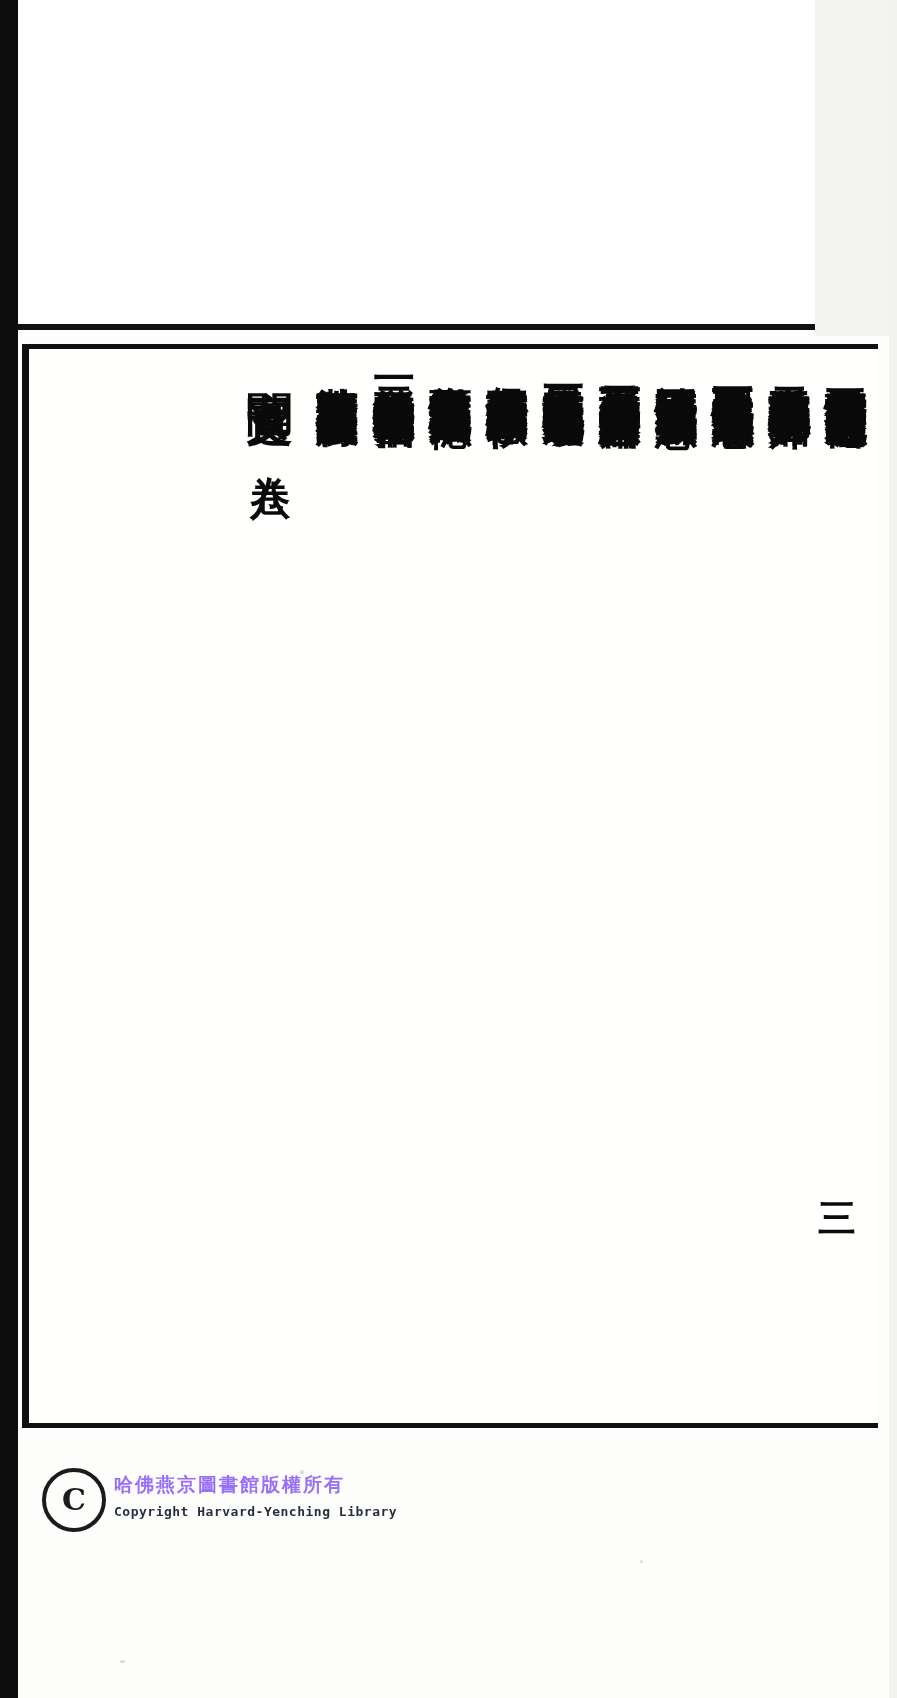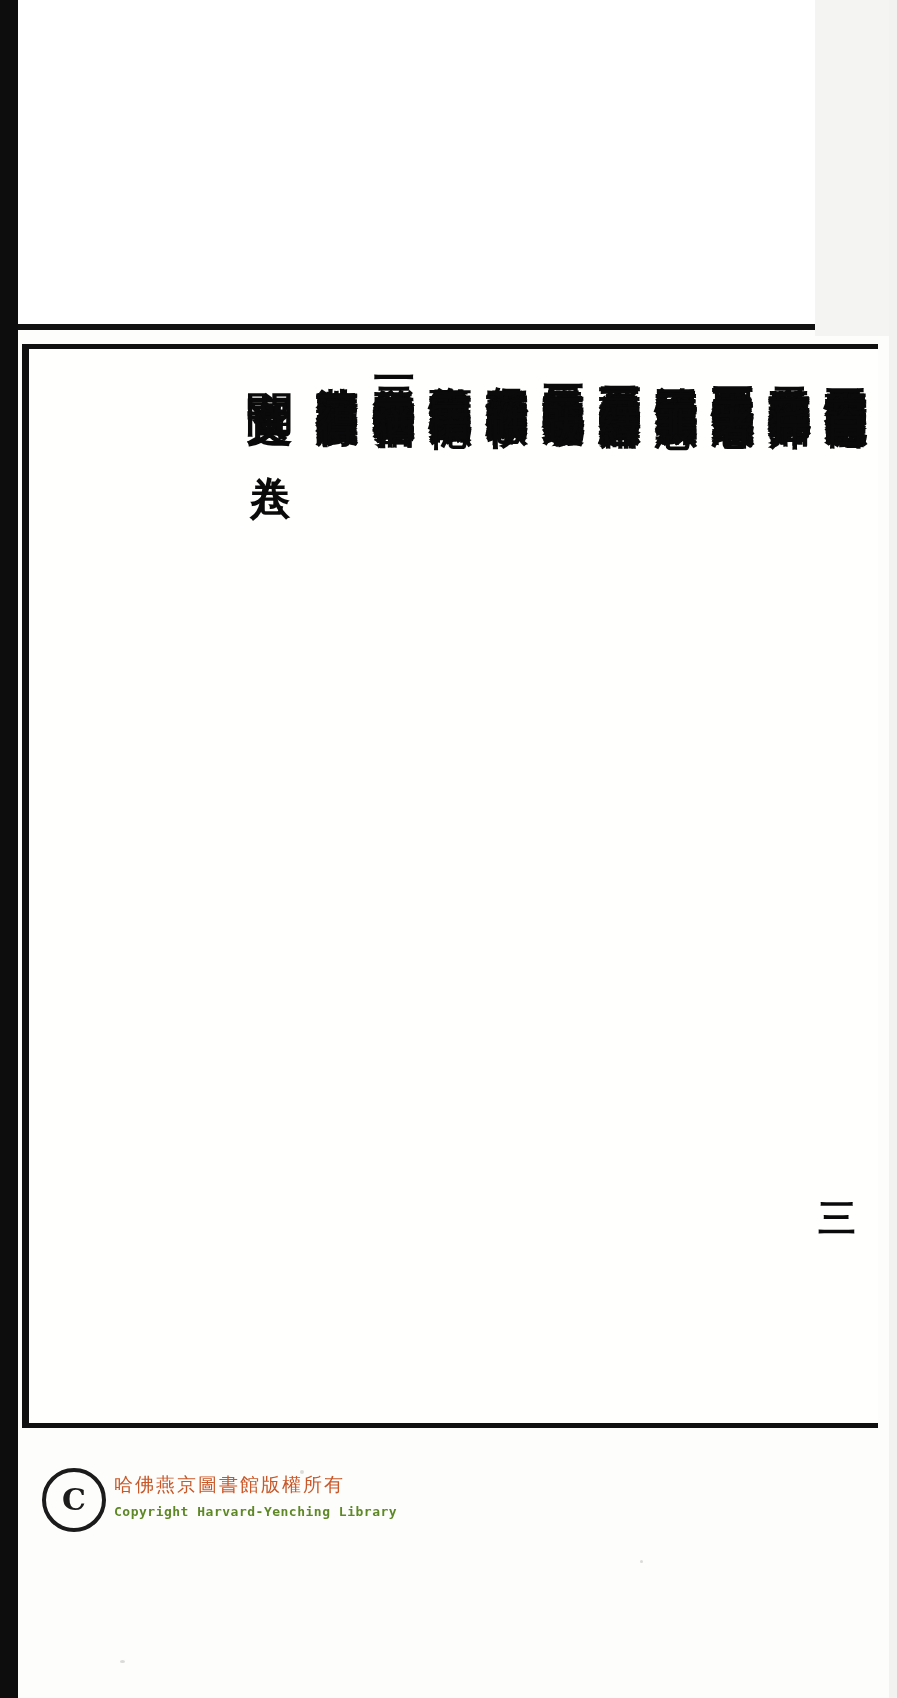--- a/index.html
+++ b/index.html
@@ -144,32 +144,32 @@
     color: #1b1b1b;
     line-height: 1;
   }
   .stamp-cn {
     position: absolute;
     left: 92px;
     top: 20px;
     font-family: "DejaVu Sans", sans-serif;
     font-size: 19px;
     letter-spacing: 2px;
-    color: #c2410c;
-    font-weight: 400;
+    color: #8b5cf6;
+    font-weight: 700;
     opacity: .88;
   }
   .stamp-en {
     position: absolute;
     left: 92px;
     top: 52px;
     font-family: "DejaVu Sans Mono", monospace;
     font-size: 13px;
     letter-spacing: .5px;
-    color: #4d7c0f;
+    color: #0f172a;
     font-weight: 700;
     opacity: .9;
   }
 
   
   .speckle {
     position: absolute;
     background: #bdbdbd;
     border-radius: 50%;
     opacity: .55;

